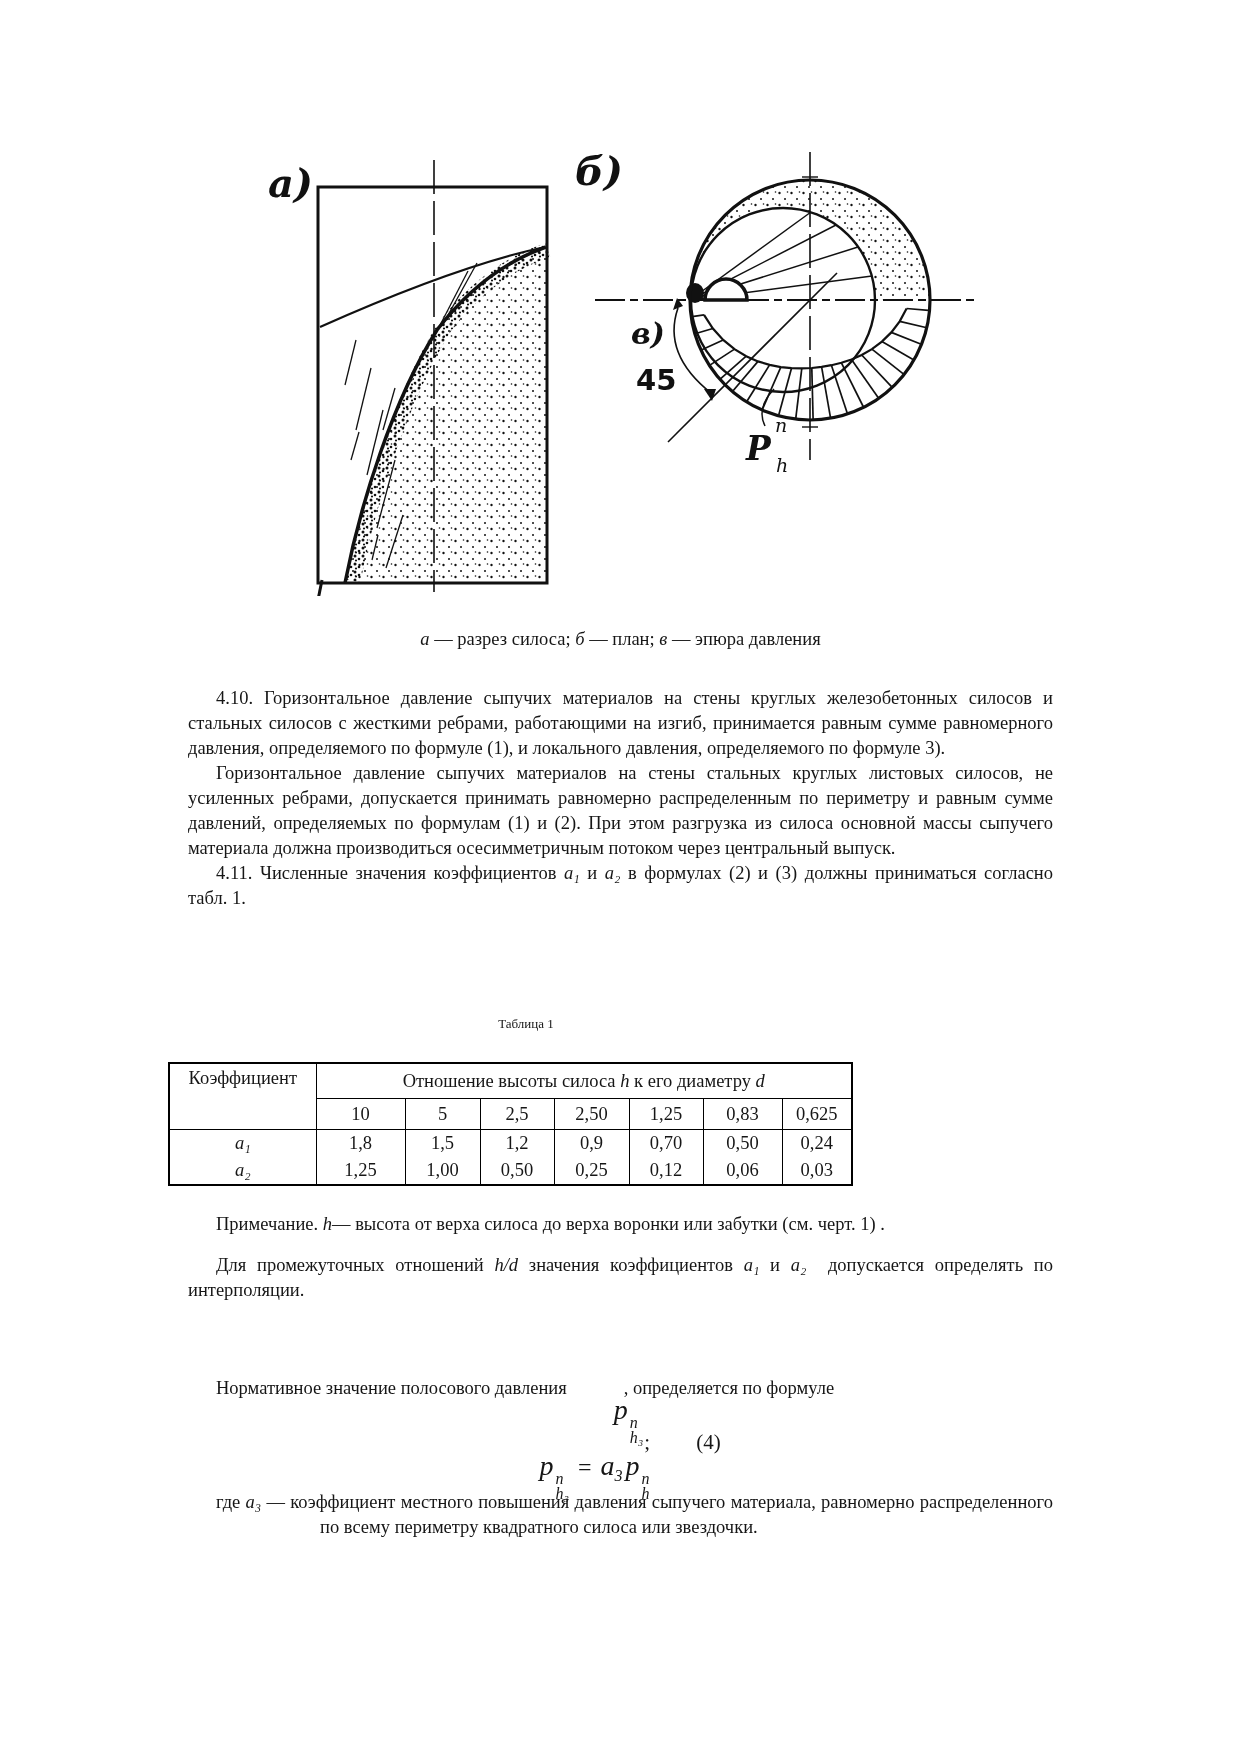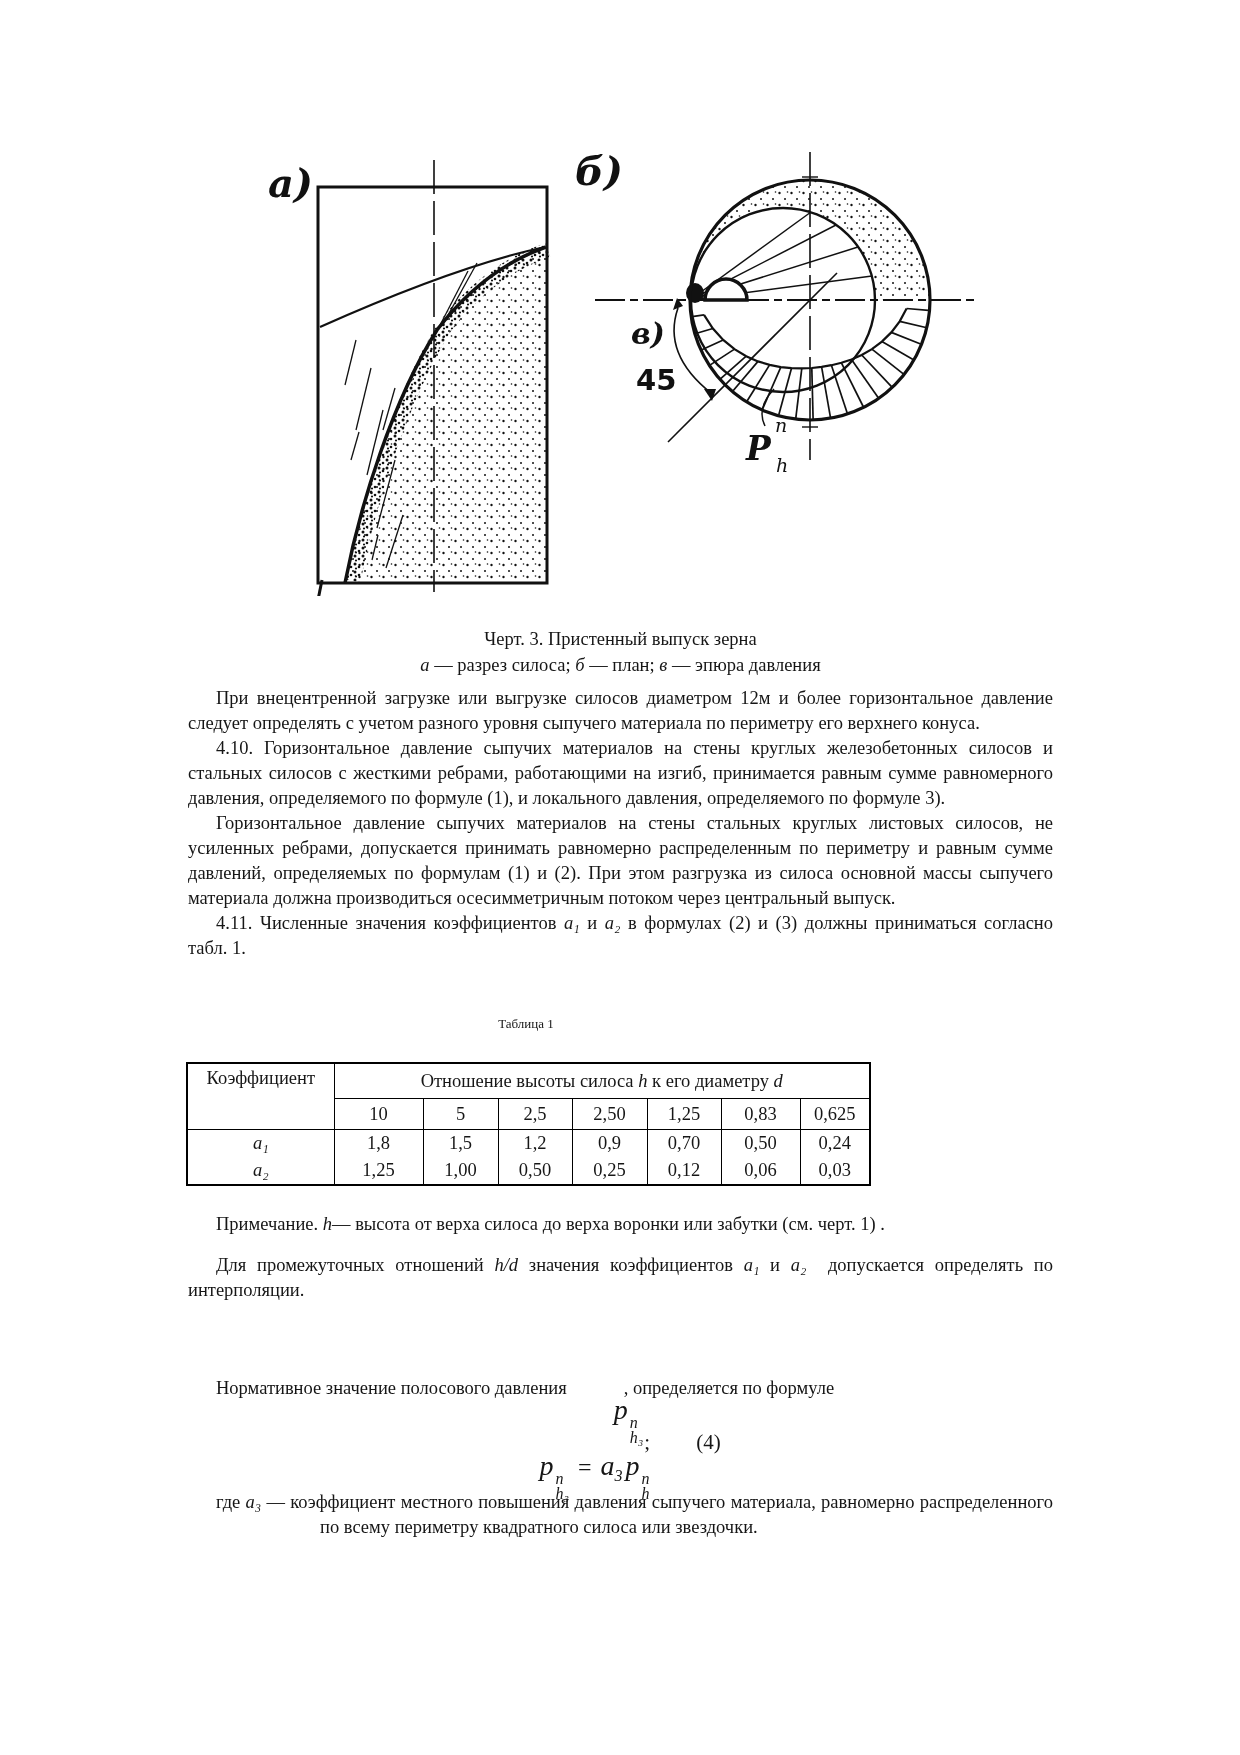--- a/index.html
+++ b/index.html
@@ -17,21 +17,21 @@
   .i{font-style:italic;}
   .gap{display:inline-block;width:57px;}
   #caption-block{top:626px;left:188px;width:865px;text-align:center;
     font-size:18.5px;line-height:26px;}
   #paragraphs{top:686px;}
   #notes-block{top:1212px;}
   #notes-block .para{line-height:25px;}
   #para-5{margin-top:16px;}
   #table-label{top:1016px;left:188px;width:676px;text-align:center;font-size:13px;}
   
-  #coeff-table{position:absolute;top:1062px;left:186px;border-collapse:collapse;
+  #coeff-table{position:absolute;top:1062px;left:168px;border-collapse:collapse;
     font-size:18.5px;border:2.6px solid #000;table-layout:fixed;}
   #coeff-table td{border:1.6px solid #000;text-align:center;padding:0 2px;vertical-align:middle;}
   #coeff-table tr.hr1 td{height:34px;}
   #coeff-table tr.hr2 td{height:30px;}
   #coeff-table tr.body td{height:27px;}
   #coeff-table td.nb-b{border-bottom:none;}
   #coeff-table td.nb-t{border-top:none;}
   #coeff-table td.c0head{vertical-align:top;padding-top:4px;}
   
   .fline{left:188px;width:865px;text-align:center;}
@@ -165,26 +165,24 @@
 
     <path d="M540,296 Q531,278 549,259" stroke-width="1.5"></path>
     <text x="521" y="330" stroke="none" fill="#111" style="font-size:33px;font-weight:bold;font-style:italic;">P</text>
     <text x="550" y="302" stroke="none" fill="#111" style="font-size:19px;font-style:italic;">n</text>
     <text x="551" y="342" stroke="none" fill="#111" style="font-size:19px;font-style:italic;">h</text>
   </g>
 </svg>
 </div>
 
 <div class="abs" id="caption-block">
-  <div>Черт. 3. Пристенный выпуск зерна</div>
   <div><span class="i">а</span><span> — разрез силоса; </span><span class="i">б</span><span> — план; </span><span class="i">в</span><span> — эпюра давления</span></div>
 </div>
 
 <div class="abs flow" id="paragraphs" style="top:686px;">
-  <p class="para"><span>При внецентренной загрузке или выгрузке силосов диаметром 12м и более горизонтальное давление следует определять с учетом разного уровня сыпучего материала по периметру его верхнего конуса.</span></p>
   <p class="para"><span>4.10. Горизонтальное давление сыпучих материалов на стены круглых железобетонных силосов и стальных силосов с жесткими ребрами, работающими на изгиб, принимается равным сумме равномерного давления, определяемого по формуле (1), и локального давления, определяемого по формуле 3).</span></p>
   <p class="para"><span>Горизонтальное давление сыпучих материалов на стены стальных круглых листовых силосов, не усиленных ребрами, допускается принимать равномерно распределенным по периметру и равным сумме давлений, определяемых по формулам (1) и (2). При этом разгрузка из силоса основной массы сыпучего материала должна производиться осесимметричным потоком через центральный выпуск.</span></p>
   <p class="para"><span>4.11. Численные значения коэффициентов </span><span class="i">a₁</span><span> и </span><span class="i">a₂</span><span> в формулах (2) и (3) должны приниматься согласно табл. 1.</span></p>
 </div>
 
 <div class="abs" id="table-label">Таблица 1</div>
 
 <table id="coeff-table">
   <colgroup>
     <col style="width:147px">

